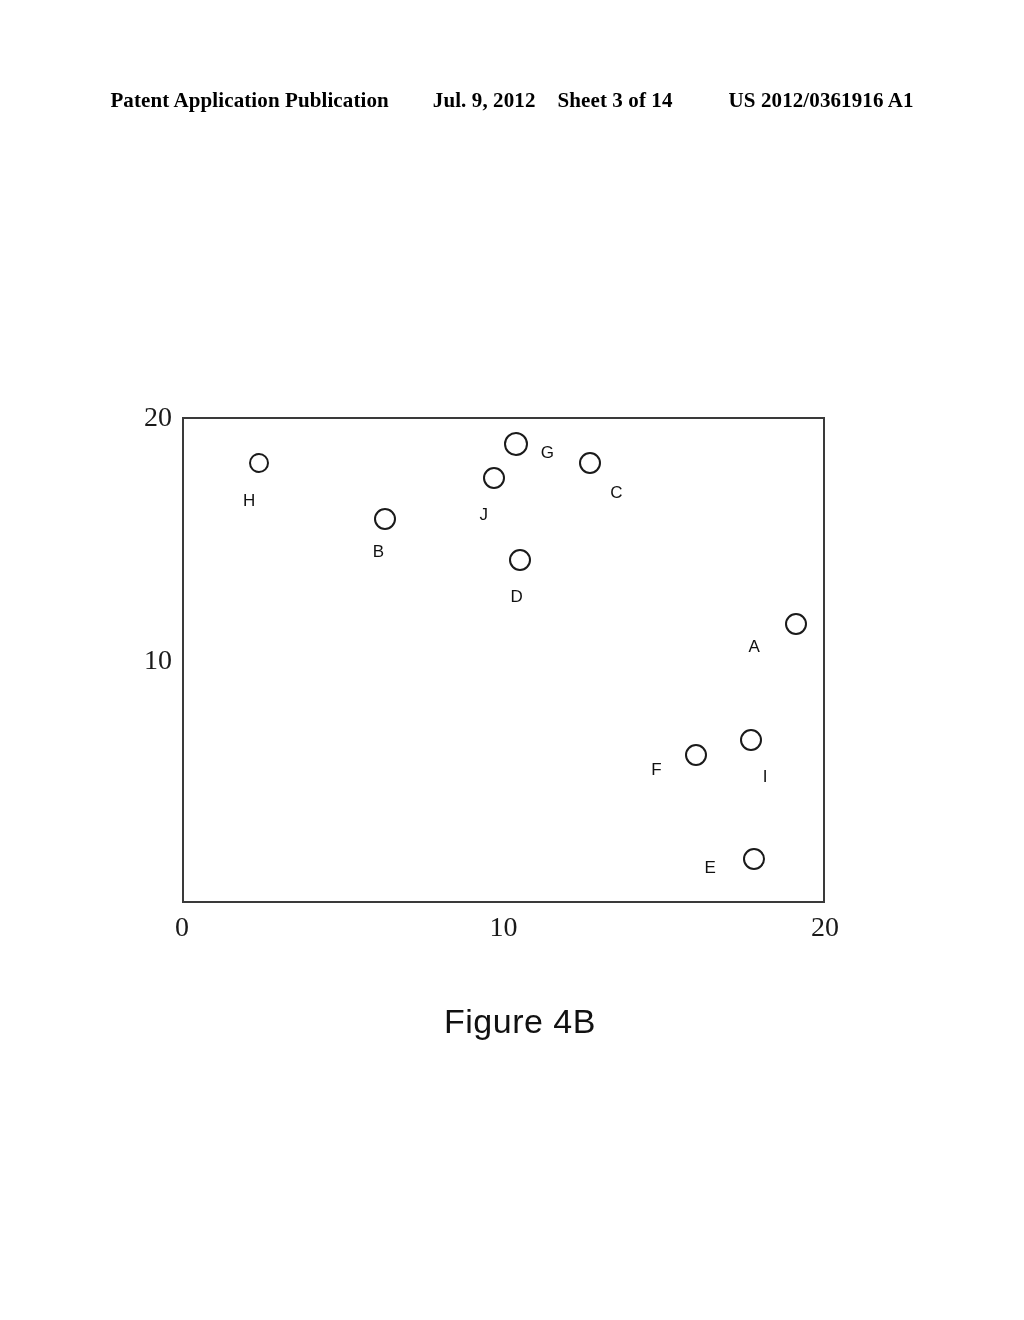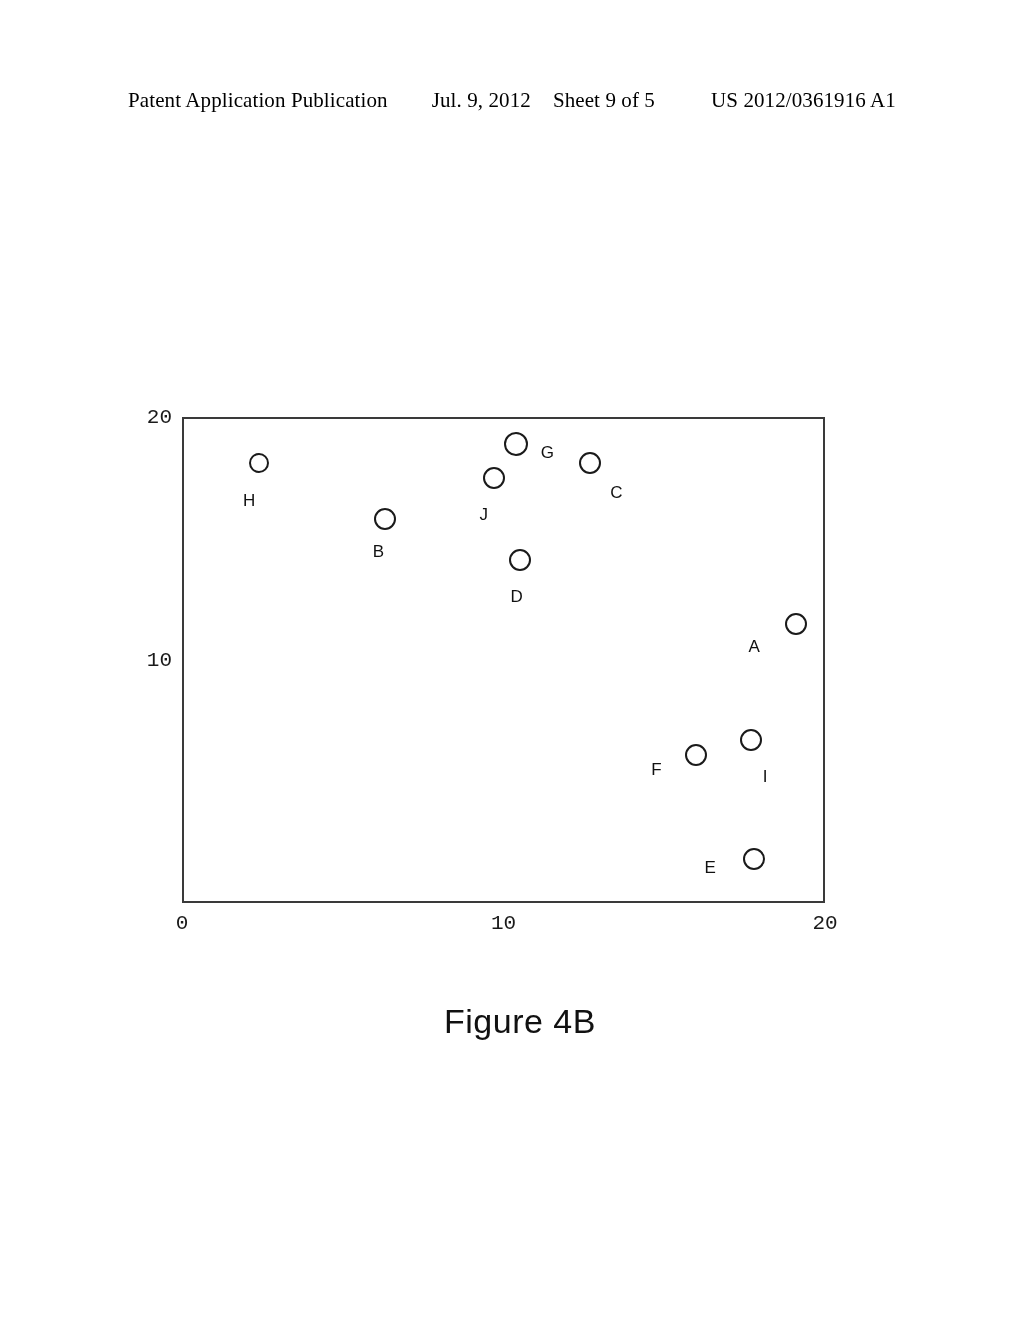--- a/index.html
+++ b/index.html
@@ -20,21 +20,21 @@
   #patent-header {
     position: absolute;
     left: 0;
     top: 84px;
     width: 1024px;
     height: 32px;
     display: flex;
     align-items: center;
     justify-content: center;
     font-family: "Liberation Serif", serif;
-    font-weight: normal;
+    font-weight: bold;
     font-size: 21px;
     letter-spacing: 0.1px;
     white-space: nowrap;
   }
   #patent-header .seg {
     display: inline-block;
   }
   .gap-lg { display: inline-block; width: 44px; }
   .gap-md { display: inline-block; width: 22px; }
   .gap-xl { display: inline-block; width: 56px; }
@@ -62,22 +62,22 @@
     top: 417px;
     width: 643px;
     height: 486px;
     border: 2px solid #3a3a3a;
     box-sizing: border-box;
     background: #ffffff;
   }
 
   .axis-label {
     position: absolute;
-    font-family: Liberation Mono, monospace;
-    font-size: 21px;
+    font-family: Liberation Serif, serif;
+    font-size: 28px;
     color: #1a1a1a;
     white-space: nowrap;
     line-height: 1;
   }
   .y-tick-label {
     text-align: right;
     transform: translateY(-50%);
   }
   .x-tick-label {
     text-align: center;
@@ -115,21 +115,21 @@
   }
 </style>
 </head>
 <body>
 
 <div id="patent-header">
   <span class="seg">Patent Application Publication</span>
   <span class="gap-lg"></span>
   <span class="seg">Jul. 9, 2012</span>
   <span class="gap-md"></span>
-  <span class="seg">Sheet 9 of 5</span>
+  <span class="seg">Sheet 3 of 14</span>
   <span class="gap-xl"></span>
   <span class="seg">US 2012/0361916 A1</span>
 </div>
 
 <div id="figure-block">
 
   <div id="chart-area">
     <div id="plot-frame"></div>
 
   <div class="axis-label y-tick-label" style="left: 122px; top: 660px; width: 50px;">10</div>

